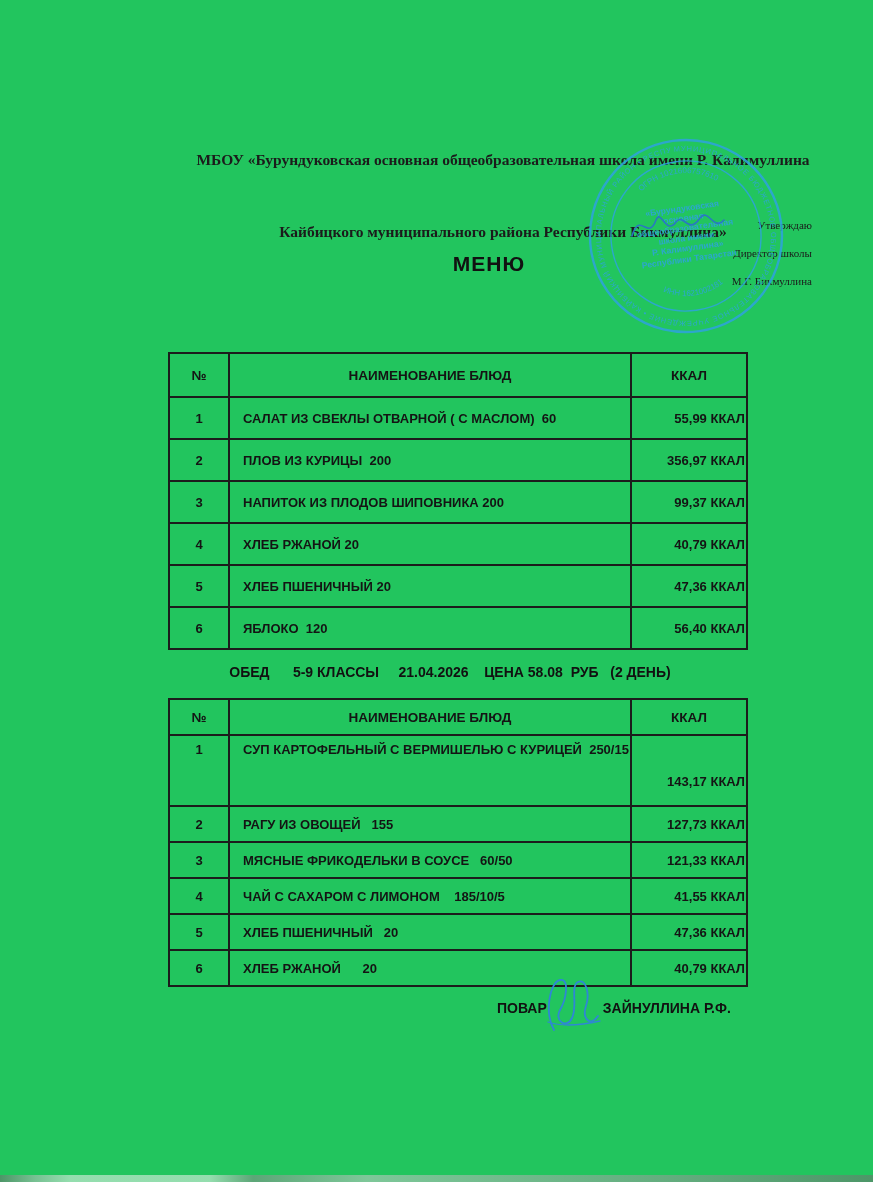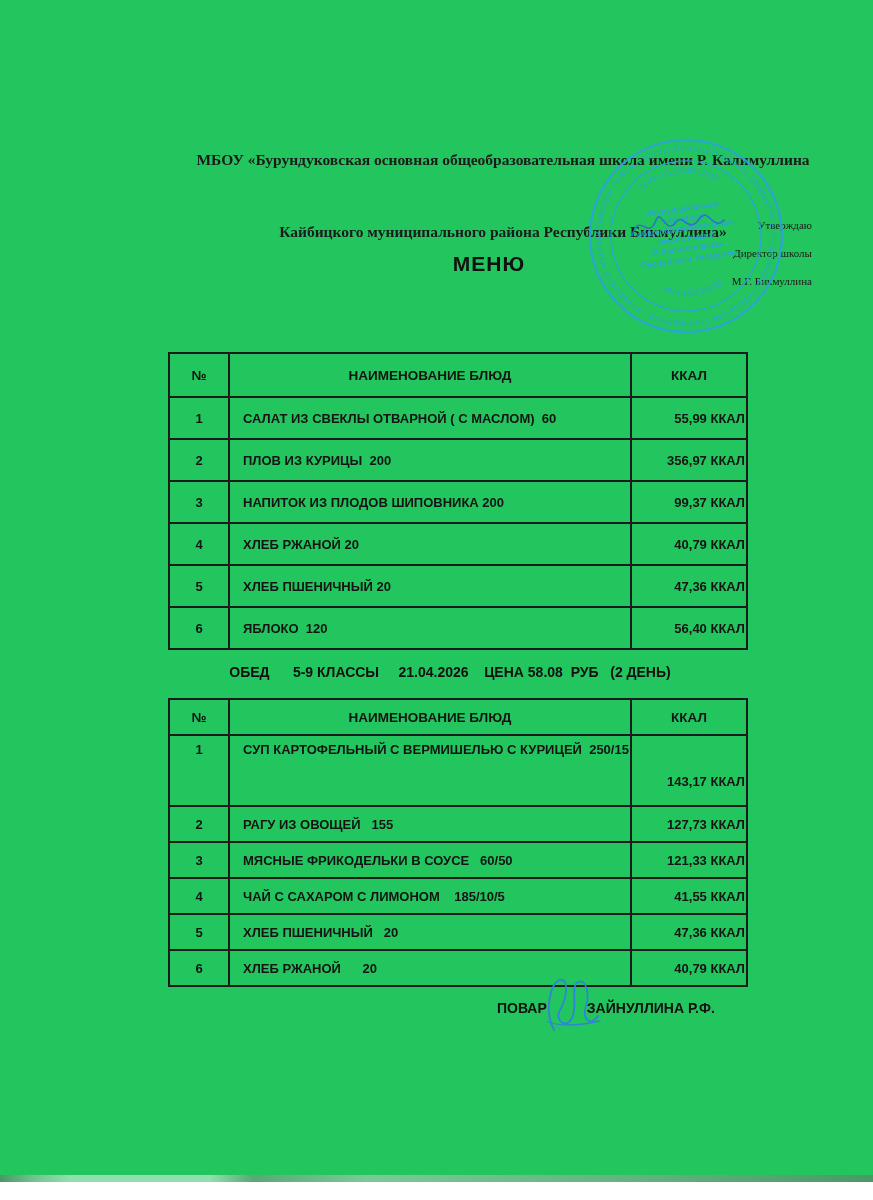--- a/index.html
+++ b/index.html
@@ -48,21 +48,21 @@
   .t2 th{height:32px;}
   .t2 td{height:32px;}
   .t2 tr.tall td{height:52px;}
   .t2 tr.tall td.dish{vertical-align:top;padding-top:6px;}
   .t2 tr.tall td.kcal{vertical-align:bottom;padding-bottom:16px;}
   .t2 tr.tall td.num{vertical-align:top;padding-top:6px;}
   .cook-line{
     position:absolute;left:497px;top:1000px;font-size:14px;font-weight:bold;color:#111;
     display:flex;align-items:center;
   }
-  .cook-line .cook-name{margin-left:40px;}
+  .cook-line .cook-name{margin-left:56px;}
   .sig-cook{position:absolute;left:540px;top:972px;}
   .scan-edge{
     position:absolute;left:0;bottom:0;width:873px;height:7px;opacity:.55;
     background:linear-gradient(to right,
       #6f6f6f 0%,#bdbdbd 4%,#f2f2f0 8%,#f2f2f0 24%,
       #8c8c8c 29%,#c9c9c9 42%,#b2b2b2 58%,#9a9a9a 76%,#707070 100%);
   }
 </style>
 </head>
 <body>

